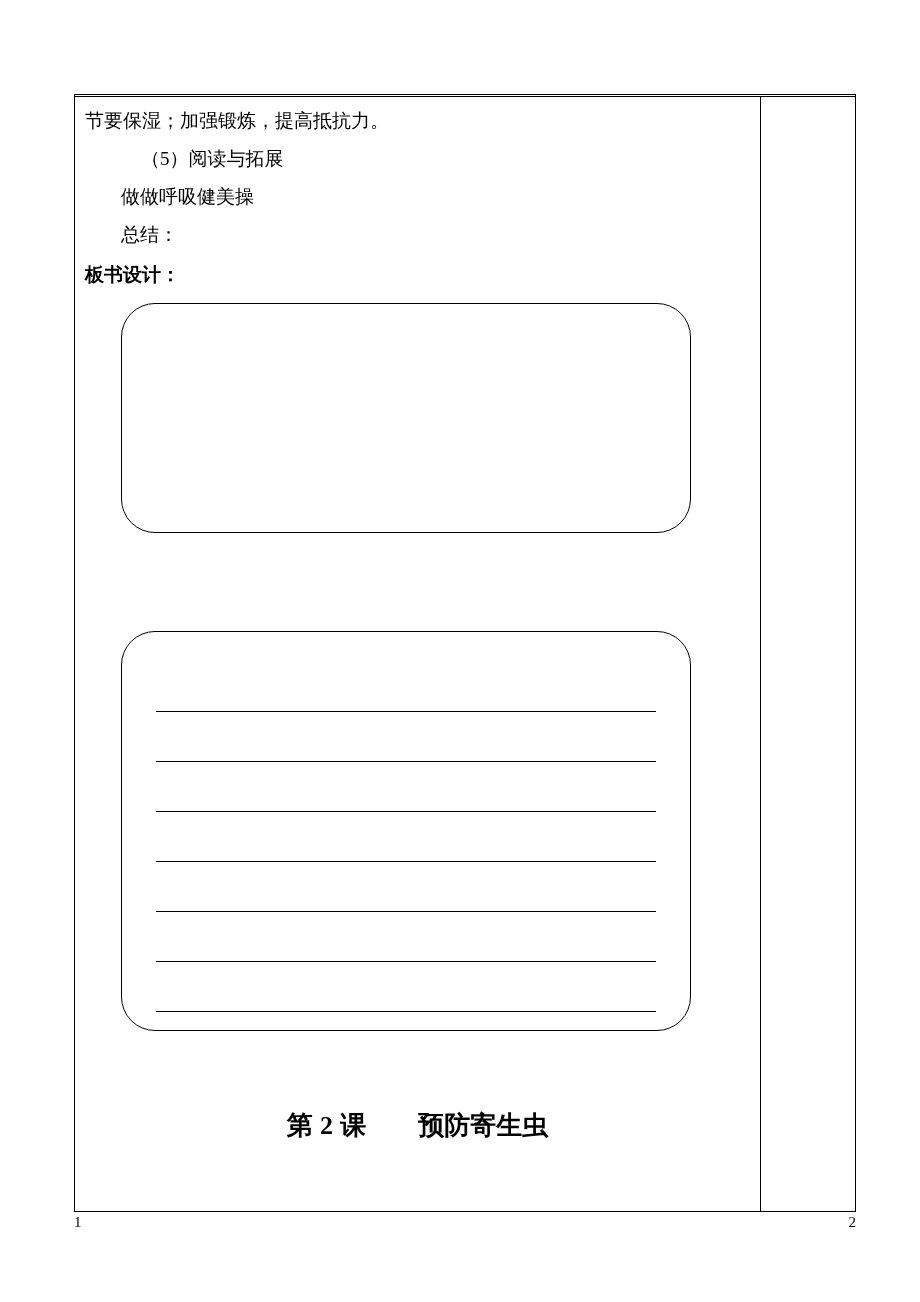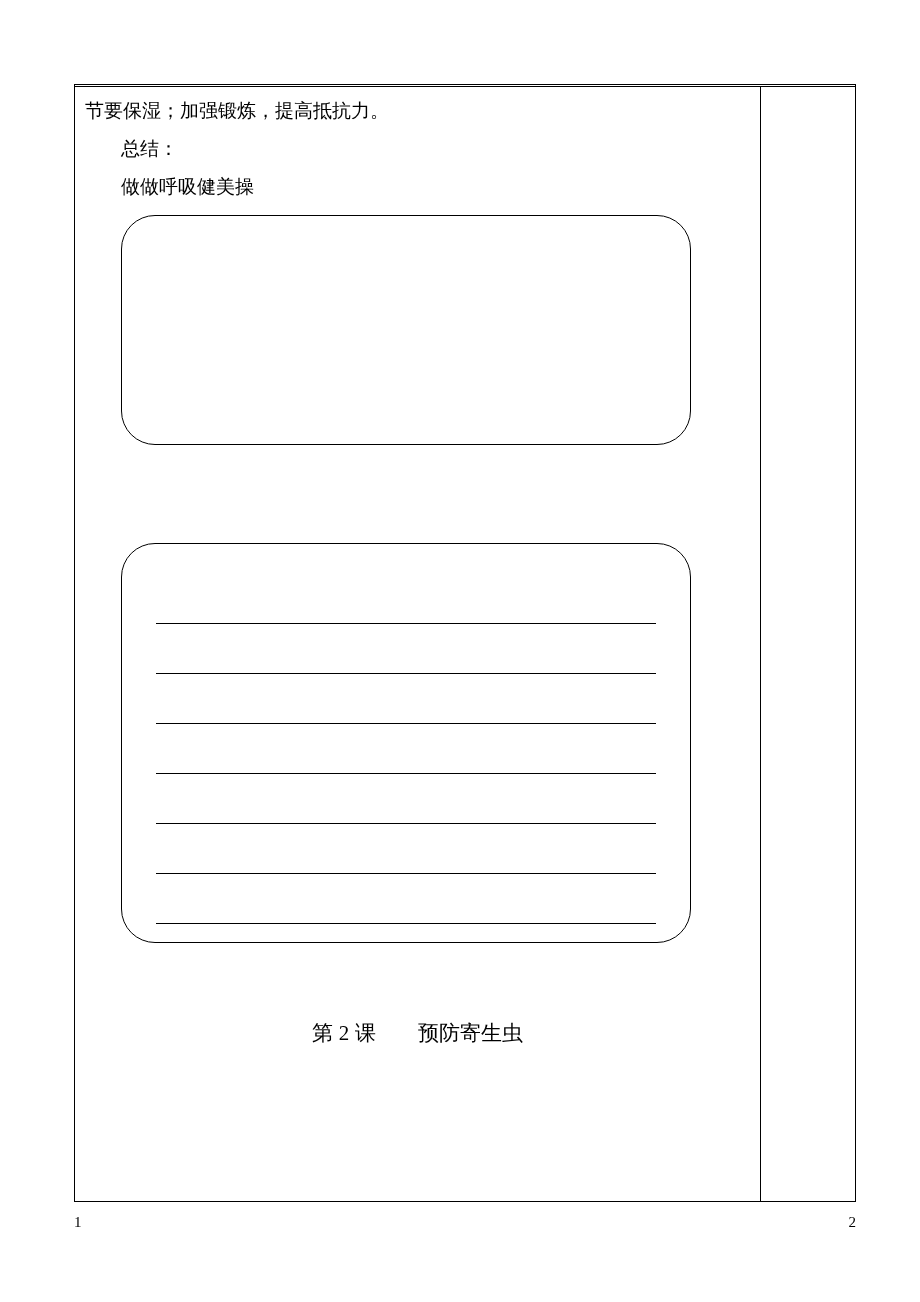--- a/index.html
+++ b/index.html
@@ -8,21 +8,21 @@
     height: 1302px;
     background: #fff;
     font-family: "SimSun", "宋体", serif;
     font-size: 19px;
     line-height: 1.9;
     color: #000;
     position: relative;
   }
   .outer-frame {
     position: absolute;
-    top: 84px;
+    top: 94px;
     left: 74px;
     width: 782px;
     height: 1118px;
     border: 1px solid #000;
     border-top: 3px double #000;
   }
   .main-col {
     position: absolute;
     top: 0;
     left: 0;
@@ -60,23 +60,23 @@
     height: 400px;
     padding: 30px 30px 0 30px;
   }
   .rule-line {
     border-bottom: 1px solid #000;
     height: 50px;
     margin: 0 4px;
   }
   .lesson-title {
     text-align: center;
-    font-weight: normal;
+    font-weight: bold;
     font-family: "SimHei", "黑体", sans-serif;
-    font-size: 21px;
+    font-size: 26px;
     margin-top: 70px;
   }
   .lesson-num { font-family: "Times New Roman", serif; }
   .footer-left {
     position: absolute;
     left: 74px;
     bottom: 66px;
     font-size: 15px;
     font-family: "Times New Roman", serif;
   }
@@ -90,23 +90,25 @@
   .spacer-sm { height: 20px; }
   .spacer-md { height: 58px; }
 </style>
 </head>
 <body>
 
 <div class="outer-frame">
   <div class="main-col">
 
     <div class="para">节要保湿；加强锻炼，提高抵抗力。</div>
+    <div class="para indent2">（5）阅读与拓展</div>
+    <div class="para indent1">做做呼吸健美操</div>
     <div class="para indent1">总结：</div>
-    <div class="para indent1">做做呼吸健美操</div>
 
+    <div class="section-label">板书设计：</div>
 
     <div class="rounded-box box1"></div>
 
     <div class="spacer-md"></div>
 
 
     <div class="spacer-sm"></div>
 
     <div class="rounded-box box2">
       <div class="rule-line"></div>

